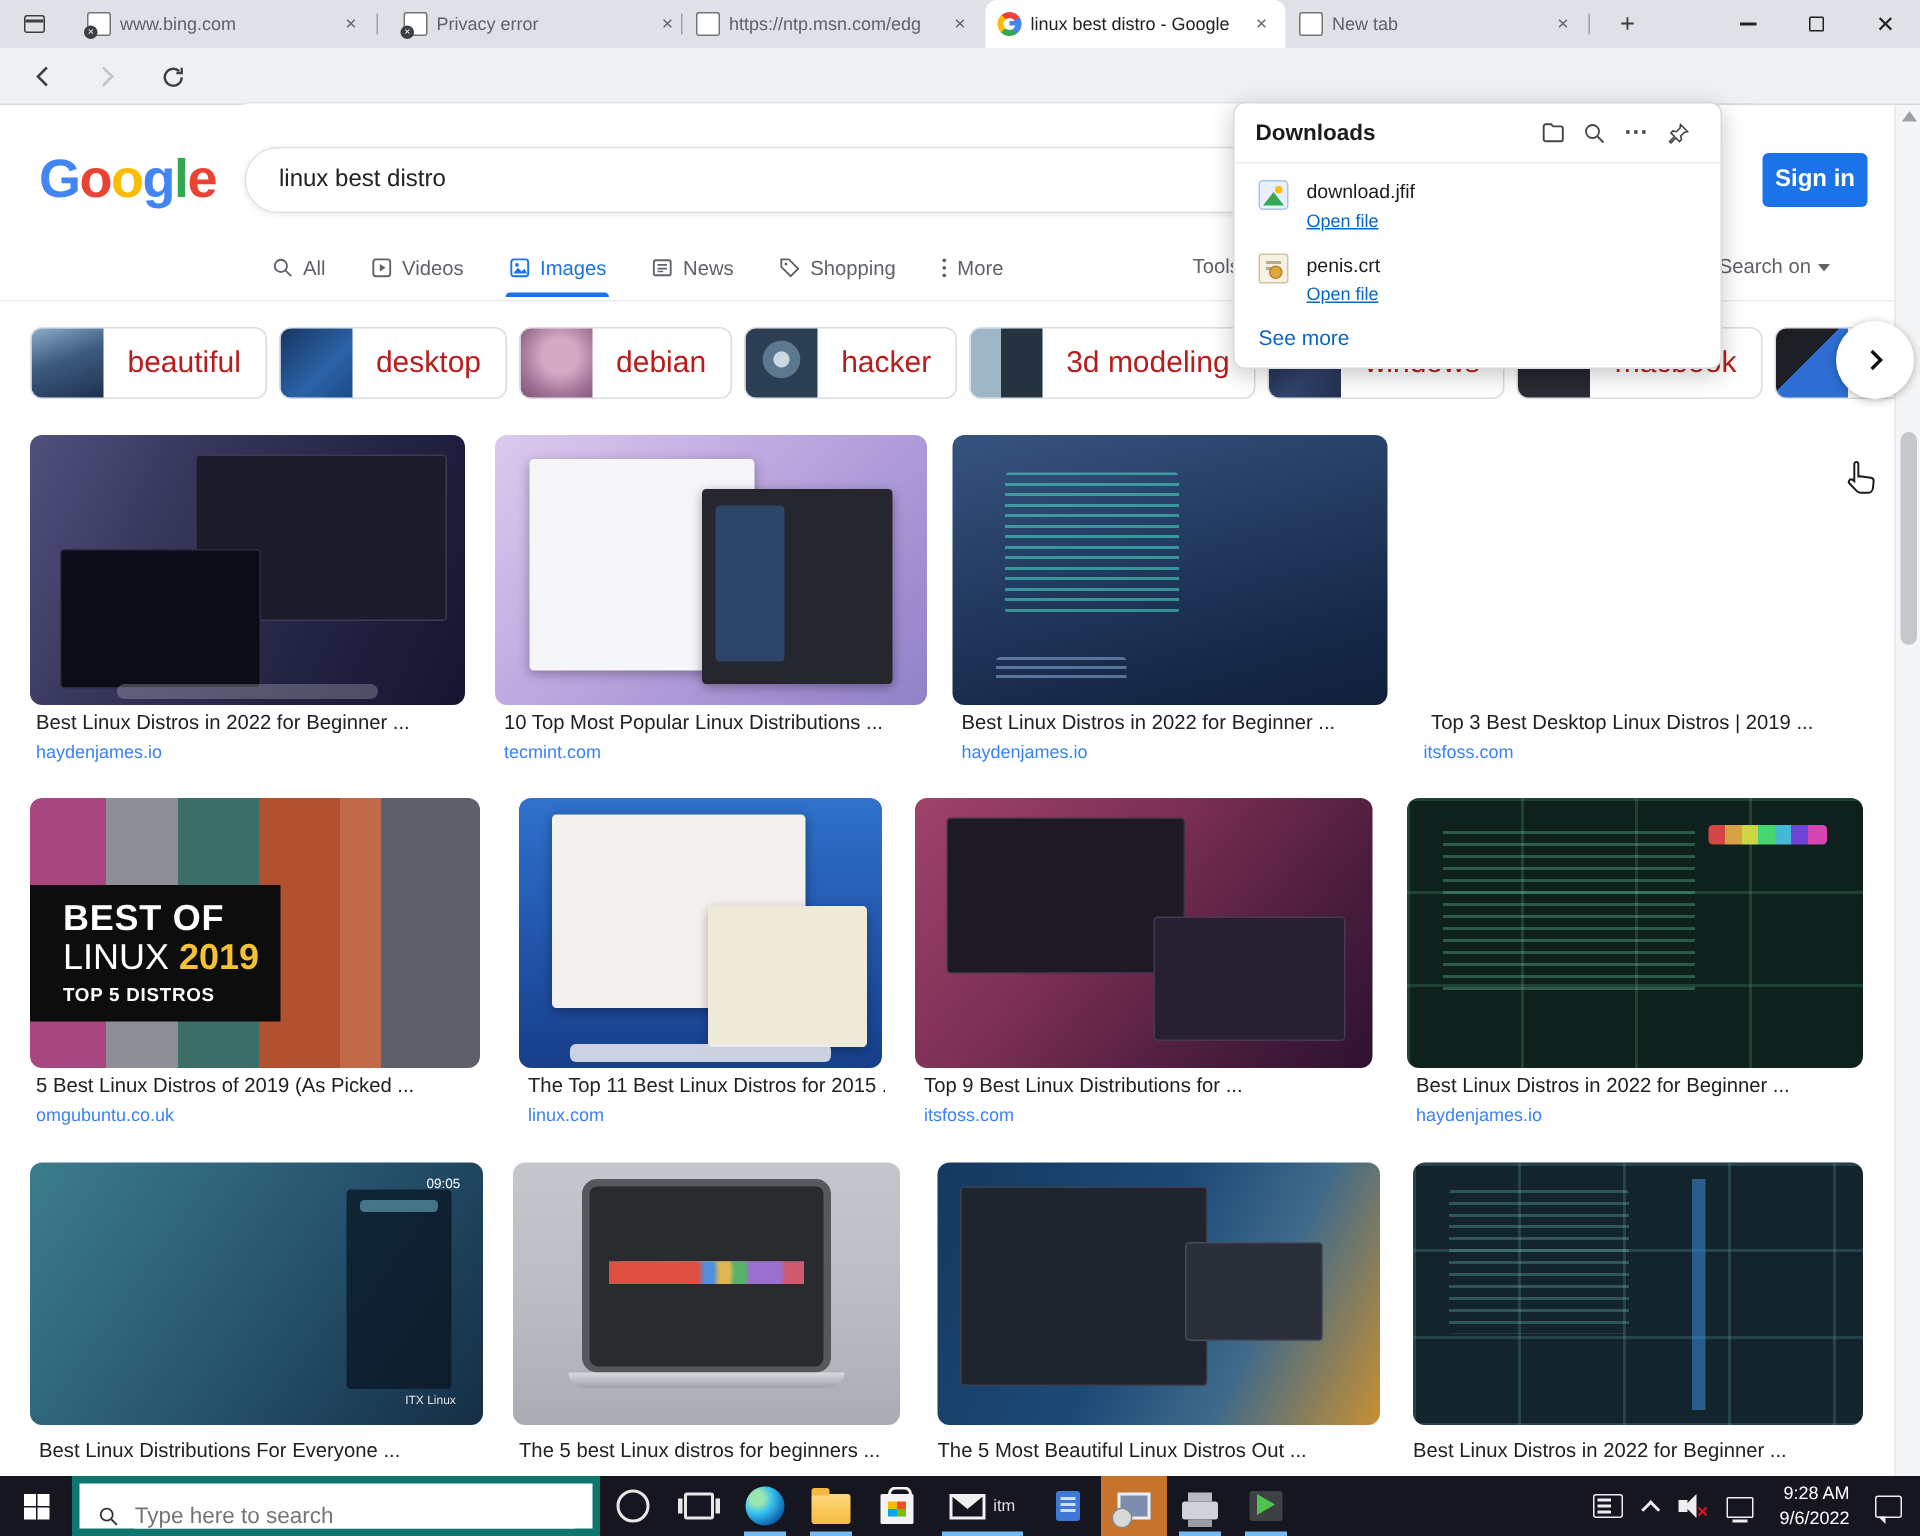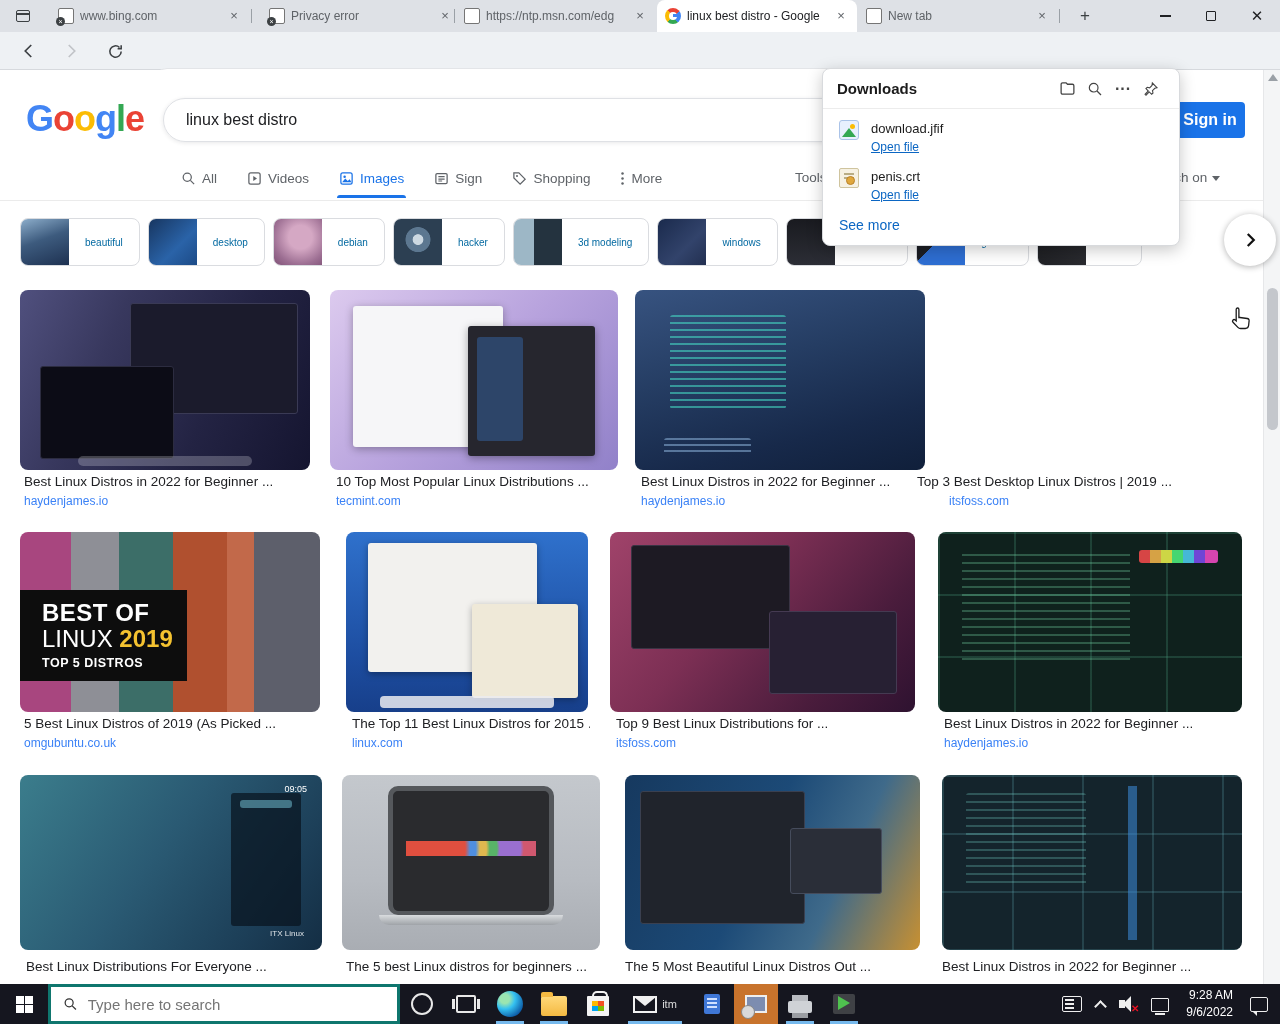--- a/index.html
+++ b/index.html
@@ -68,21 +68,21 @@
   #tools{position:absolute;left:795px;top:100px;font-size:13.5px;color:#5f6368;cursor:pointer}
   #safesearch{position:absolute;left:1118px;top:100px;font-size:13.5px;color:#5f6368;cursor:pointer;white-space:nowrap}
   #safesearch b{font-weight:normal}
   #safesearch .car{display:inline-block;margin-left:5px;width:0;height:0;border-left:4px solid transparent;border-right:4px solid transparent;border-top:5px solid #5f6368;vertical-align:middle}
   #gdivider{position:absolute;left:0;top:130px;width:1280px;height:1px;background:#ebebeb}
 
   
   #chips{position:absolute;left:20px;top:148px;display:flex;gap:8px}
   .chip{height:48px;border:1px solid #dadce0;border-radius:8px;background:#fff;display:flex;align-items:center;overflow:hidden;cursor:pointer}
   .chip .thumb{width:48px;height:48px;flex:0 0 48px}
-  .chip .clabel{font-size:10px;color:#0369a1;padding:0 16px;white-space:nowrap}
+  .chip .clabel{font-size:20px;color:#b91c1c;padding:0 16px;white-space:nowrap}
   .th1{background:linear-gradient(160deg,#8fb0cd 0%,#3d5b7e 45%,#1d3050 100%)}
   .th2{background:linear-gradient(135deg,#17355f 0%,#2a63a8 60%,#1c4a86 100%)}
   .th3{background:radial-gradient(circle at 55% 40%,#d5a8c4 0 30%,#9c6e92 70%,#7c4f74 100%)}
   .th4{background:radial-gradient(circle at 50% 45%,#cdd9e2 0 14%,#5c7790 16% 34%,#2c3f52 36% 100%)}
   .th5{background:linear-gradient(90deg,#9db7c6 0 42%,#24333f 42% 100%)}
   .th6{background:linear-gradient(135deg,#1a2a4c 0%,#32436b 60%,#222f50 100%)}
   .th7{background:linear-gradient(180deg,#191a1f 0%,#2c2e36 100%)}
   .th8{background:linear-gradient(135deg,#1c1e24 0 45%,#2e6ed2 45% 100%)}
   .th9{background:linear-gradient(135deg,#191a1d 0%,#2a2b30 100%)}
   #chiparrow{position:absolute;left:1224px;top:144px;width:52px;height:52px;border-radius:50%;background:#fff;box-shadow:0 1px 6px rgba(0,0,0,.3);display:flex;align-items:center;justify-content:center;cursor:pointer;z-index:6}
@@ -124,42 +124,42 @@
   .laptop{position:absolute;left:18%;top:6%;width:64%;height:74%;background:#2a2b2e;border-radius:10px;border:5px solid #55585c;border-bottom-width:4px;z-index:1}
   .laptop::before{content:"";position:absolute;left:8%;top:42%;width:84%;height:12%;background:radial-gradient(circle at 6% 50%,#e04f3f 0 42%,transparent 46%),radial-gradient(circle at 20% 50%,#4f8fe0 0 42%,transparent 46%),radial-gradient(circle at 34% 50%,#e0b84f 0 42%,transparent 46%),radial-gradient(circle at 48% 50%,#58b368 0 42%,transparent 46%),radial-gradient(circle at 62% 50%,#9a6fd0 0 42%,transparent 46%),radial-gradient(circle at 76% 50%,#d0586f 0 42%,transparent 46%),radial-gradient(circle at 90% 50%,#58a8c8 0 42%,transparent 46%)}
   .laptop::after{content:"";position:absolute;left:-9%;top:100%;margin-top:4px;width:118%;height:10px;background:linear-gradient(180deg,#d9dcdf,#9fa3a8);border-radius:0 0 10px 10px}
 
   
   #scrollbar{position:absolute;left:1263px;top:0px;width:17px;height:914px;background:#f4f5f6;border-left:1px solid #e6e7e9}
   #scrollthumb{position:absolute;left:3px;top:218px;width:11px;height:142px;background:#c4c7cc;border-radius:6px}
   #scrollup{position:absolute;left:4px;top:4px;width:0;height:0;border-left:5px solid transparent;border-right:5px solid transparent;border-bottom:7px solid #9aa0a6}
 
   
-  #dlpopup{position:absolute;left:822px;top:68px;width:358px;height:178px;background:#fff;border:1px solid #d8dadd;border-radius:8px;box-shadow:0 4px 16px rgba(0,0,0,.22);z-index:50}
+  #dlpopup{position:absolute;left:822px;top:68px;width:326px;height:178px;background:#fff;border:1px solid #d8dadd;border-radius:8px;box-shadow:0 4px 16px rgba(0,0,0,.22);z-index:50}
   #dlhead{display:flex;align-items:center;height:40px;padding:0 14px;border-bottom:1px solid #ececec}
   #dlhead .dtitle{flex:1;font-size:15px;font-weight:bold;color:#1b1b1b}
   .dlhicon{width:28px;height:26px;display:flex;align-items:center;justify-content:center;color:#444;cursor:pointer;border-radius:4px}
   .dlitem{display:flex;align-items:flex-start;padding:10px 14px 2px 16px;gap:12px}
   .dlitem .fname{font-size:13px;color:#1b1b1b}
   .dlitem .openf{font-size:12px;color:#0b66c3;text-decoration:underline;margin-top:3px;display:inline-block;cursor:pointer}
   .fico{width:20px;height:20px;flex:0 0 20px;position:relative;margin-top:1px}
   .fico.img{background:#e8f0fe;border:1px solid #aac3e8;border-radius:3px}
   .fico.img::before{content:"";position:absolute;left:2px;bottom:2px;border-left:7px solid transparent;border-right:7px solid transparent;border-bottom:9px solid #34a853}
   .fico.img::after{content:"";position:absolute;right:3px;top:3px;width:5px;height:5px;border-radius:50%;background:#fbbc05}
   .fico.cert{background:#f6f1e3;border:1px solid #cfc49e;border-radius:2px}
   .fico.cert::before{content:"";position:absolute;left:4px;top:4px;width:10px;height:2px;background:#b9ad85;box-shadow:0 4px 0 #b9ad85}
   .fico.cert::after{content:"";position:absolute;right:3px;bottom:2px;width:7px;height:7px;border-radius:50%;background:#e0a73c;border:1px solid #b9822a}
   #seemore{position:absolute;left:16px;bottom:12px;font-size:14px;color:#0b66c3;cursor:pointer}
 
   
   #taskbar{position:absolute;left:0;top:984px;width:1280px;height:40px;background:#15161f;display:flex;align-items:center;z-index:40}
   #startbtn{width:48px;height:40px;display:flex;align-items:center;justify-content:center;cursor:pointer}
   .winlogo{width:17px;height:17px;display:grid;grid-template-columns:8px 8px;grid-template-rows:8px 8px;gap:1px}
   .winlogo i{background:#fff}
-  #tbsearch{width:352px;height:40px;background:#fff;border:3px solid #0f766e;display:flex;align-items:center;padding:0 12px;gap:10px}
+  #tbsearch{width:352px;height:40px;background:#fff;border:5px solid #0f766e;display:flex;align-items:flex-end;padding:0 12px;gap:10px}
   #tbsearch input{border:0;outline:0;font-size:15px;color:#111;width:100%;font-family:"Liberation Sans",sans-serif}
   .tbtn{width:44px;height:40px;display:flex;align-items:center;justify-content:center;position:relative;cursor:pointer}
   .tbtn.running::after{content:"";position:absolute;left:8px;right:8px;bottom:0;height:3px;background:#76b9ed}
   .tbtn.attention{background:#c8732c}
   .cortana{width:22px;height:22px;border:2px solid #e8e8e8;border-radius:50%}
   .taskview{width:20px;height:18px;border:2px solid #e8e8e8;border-radius:2px;position:relative}
   .taskview::before{content:"";position:absolute;left:-6px;top:2px;width:3px;height:10px;background:#e8e8e8}
   .taskview::after{content:"";position:absolute;right:-6px;top:2px;width:3px;height:10px;background:#e8e8e8}
   .edgeic{width:26px;height:26px;border-radius:50%;background:radial-gradient(circle at 30% 30%,#9be5b0 0 18%,#35c1f1 40%,#0c59a4 78%)}
   .folderic{width:26px;height:20px;background:linear-gradient(180deg,#ffd97a,#f4b942);border-radius:2px;position:relative;margin-top:3px}
@@ -327,21 +327,21 @@
             <circle cx="9" cy="9" r="2" fill="#1a73e8"></circle>
             <path d="M5 18l5-6 4 4 3-3 3 5z" fill="#1a73e8"></path>
           </svg>
         <span>Images</span>
       </div>
       <div class="gtab">
         <svg width="15" height="15" viewBox="0 0 24 24">
             <rect x="3" y="4" width="18" height="16" rx="2" fill="none" stroke="#5f6368" stroke-width="2"></rect>
             <path d="M7 9h10M7 13h10M7 16h6" stroke="#5f6368" stroke-width="1.8"></path>
           </svg>
-        <span>Sign</span>
+        <span>News</span>
       </div>
       <div class="gtab">
         <svg width="15" height="15" viewBox="0 0 24 24">
             <path d="M3 3h8l10 10-8 8L3 11z" fill="none" stroke="#5f6368" stroke-width="2"></path>
             <circle cx="8" cy="8" r="1.6" fill="#5f6368"></circle>
           </svg>
         <span>Shopping</span>
       </div>
       <div class="gtab">
         <svg width="5" height="15" viewBox="0 0 6 24">
@@ -414,21 +414,21 @@
       <div class="w" style="left:12%;top:14%;width:40%;height:52%;background:repeating-linear-gradient(180deg,rgba(70,225,200,.55) 0 2px,transparent 2px 7px)"></div>
       <div class="w" style="left:10%;bottom:8%;width:30%;height:10%;background:repeating-linear-gradient(180deg,rgba(150,190,230,.5) 0 2px,transparent 2px 6px)"></div>
     </figure>
 
     <figcaption class="cap-t" style="left:24px;top:404px;width:286px">Best Linux Distros in 2022 for Beginner ...</figcaption>
     <div class="cap-d" style="left:24px;top:424px">haydenjames.io</div>
     <figcaption class="cap-t" style="left:336px;top:404px;width:282px">10 Top Most Popular Linux Distributions ...</figcaption>
     <div class="cap-d" style="left:336px;top:424px">tecmint.com</div>
     <figcaption class="cap-t" style="left:641px;top:404px;width:284px">Best Linux Distros in 2022 for Beginner ...</figcaption>
     <div class="cap-d" style="left:641px;top:424px">haydenjames.io</div>
-    <figcaption class="cap-t" style="left:917px;top:404px;width:290px">Top 3 Best Desktop Linux Distros | 2019 ...</figcaption>
+    <figcaption class="cap-t" style="left:954px;top:404px;width:290px">Top 3 Best Desktop Linux Distros | 2019 ...</figcaption>
     <div class="cap-d" style="left:949px;top:424px">itsfoss.com</div>
 
     <figure class="tile a5" style="left:20px;top:462px;width:300px;height:180px">
       <div class="bestof">
         <div class="l1">BEST OF</div>
         <div class="l2"><span>LINUX </span><b>2019</b></div>
         <div class="l3">TOP 5 DISTROS</div>
       </div>
       <div class="w" style="left:33%;top:55%;width:18%;height:8%;background:linear-gradient(90deg,#2ea86e,#e8d24a);transform:rotate(-18deg)"></div>
     </figure>

